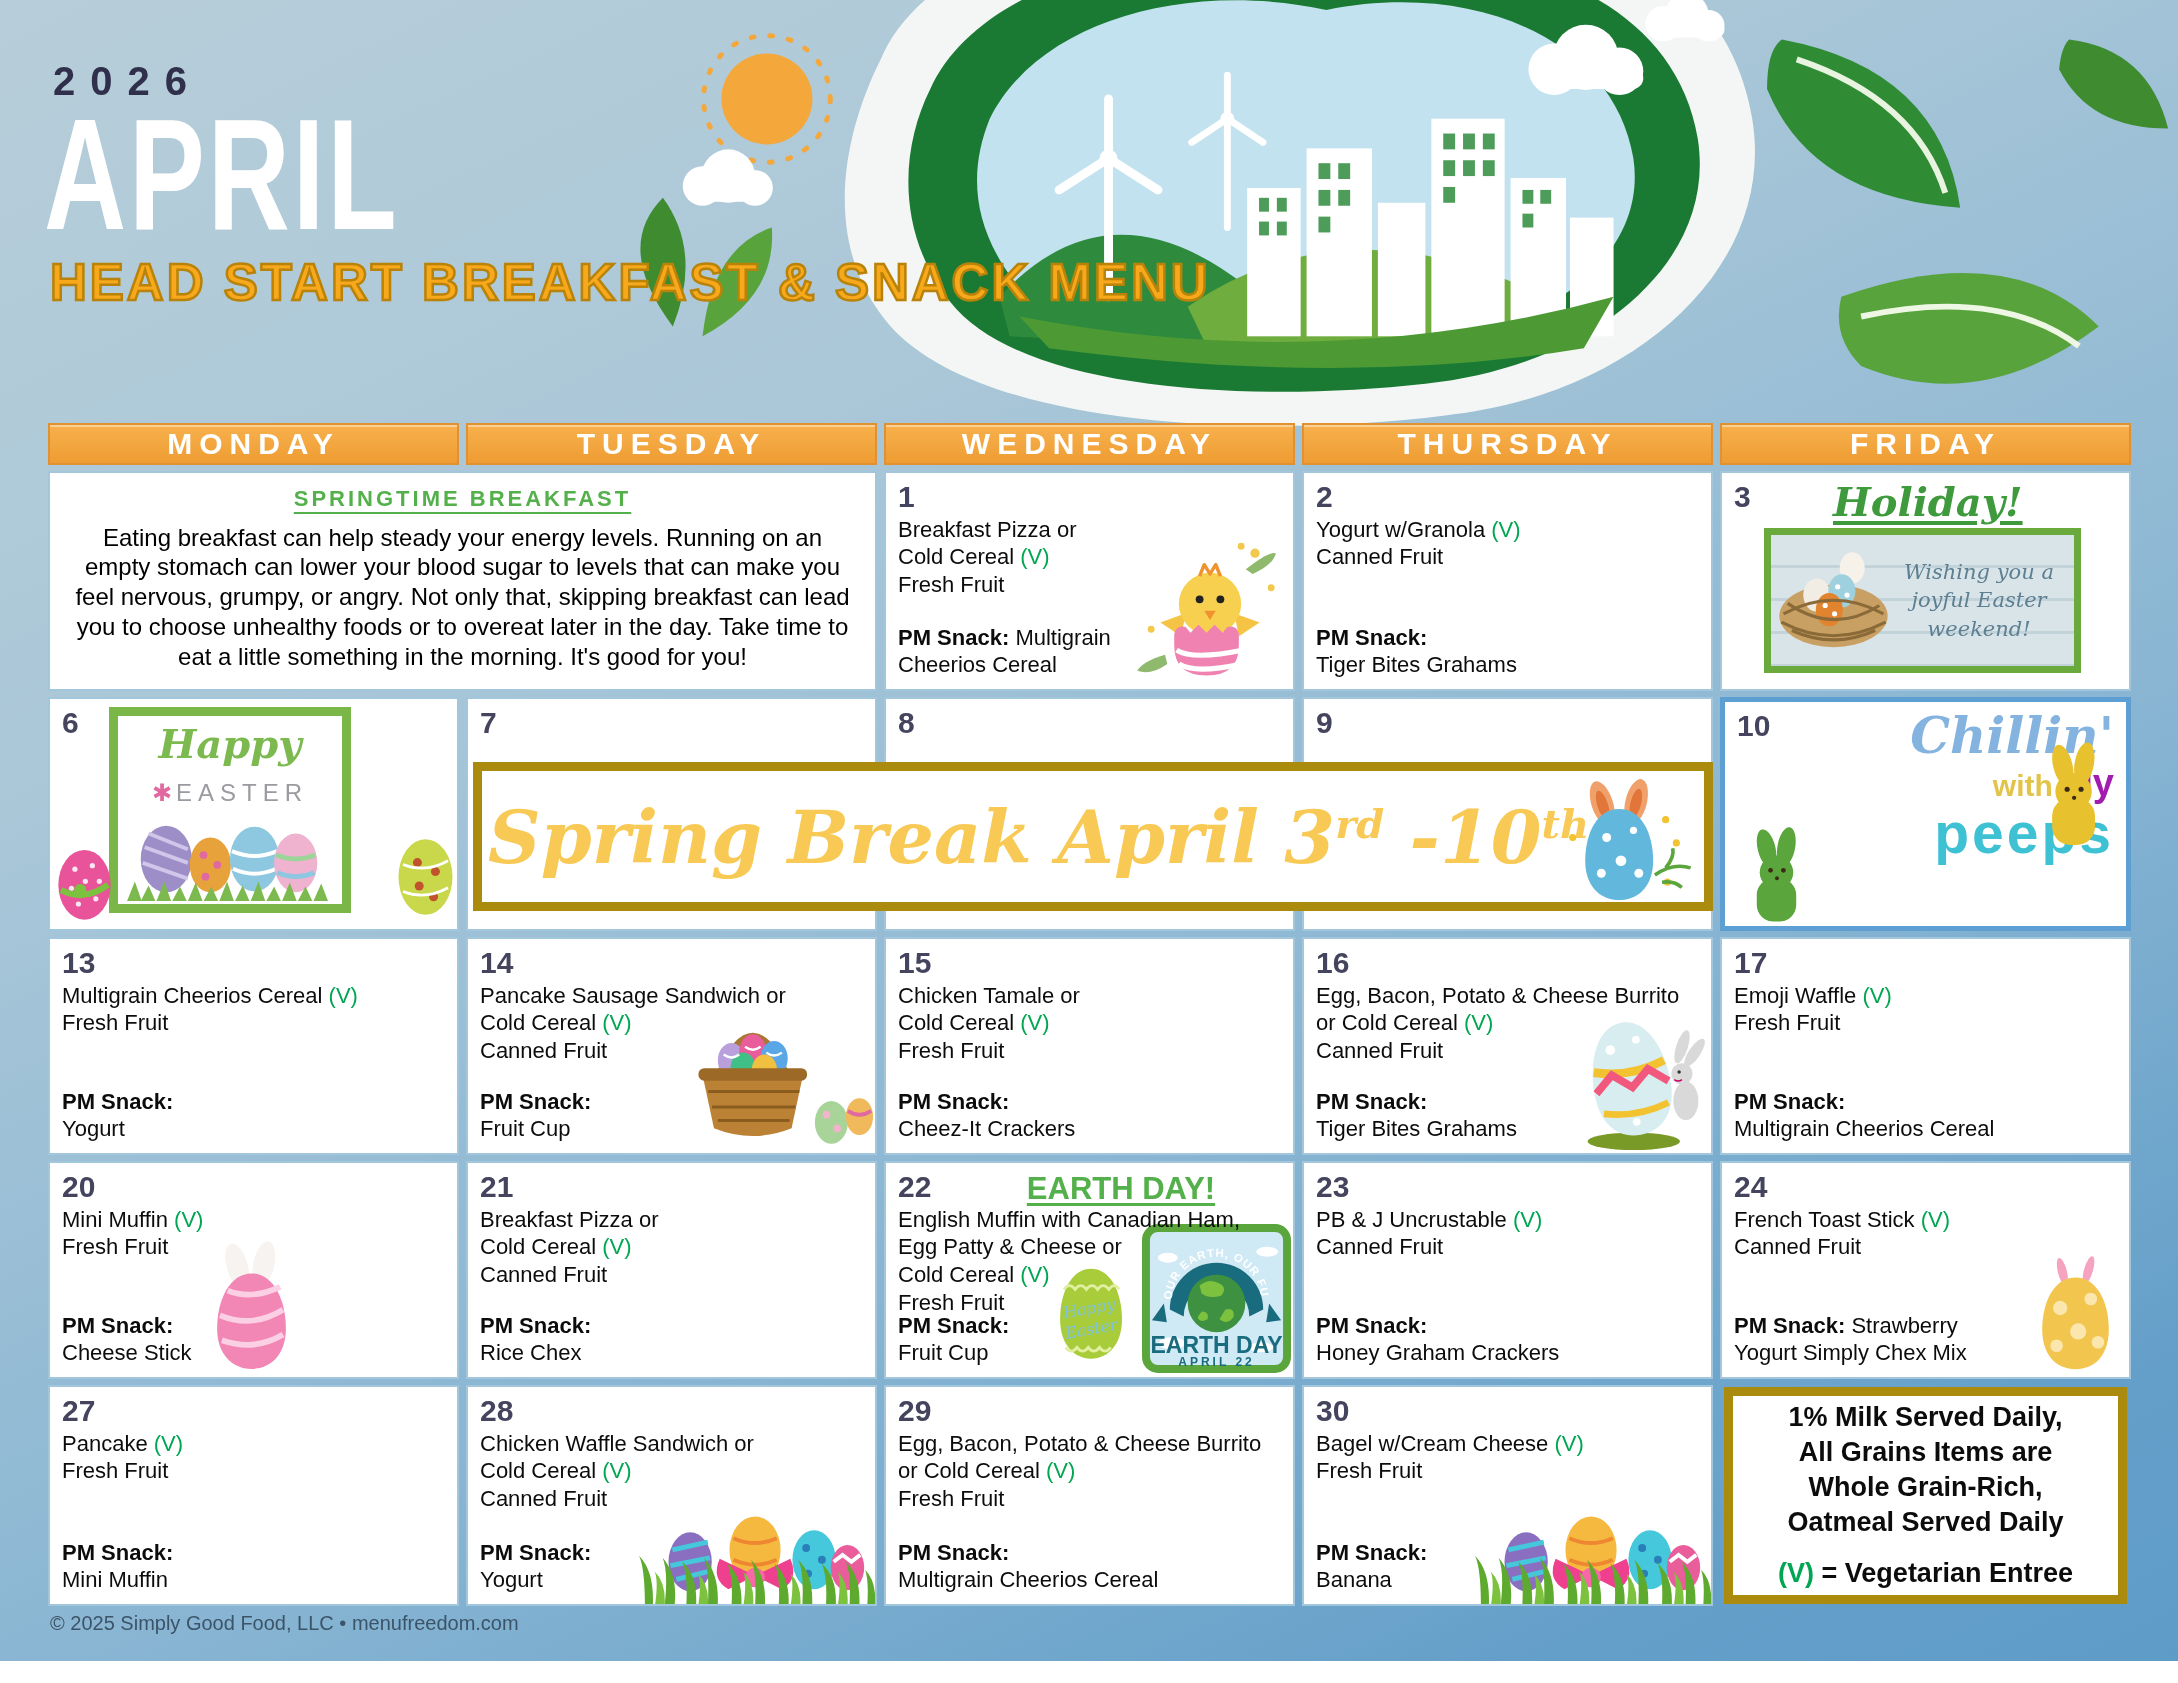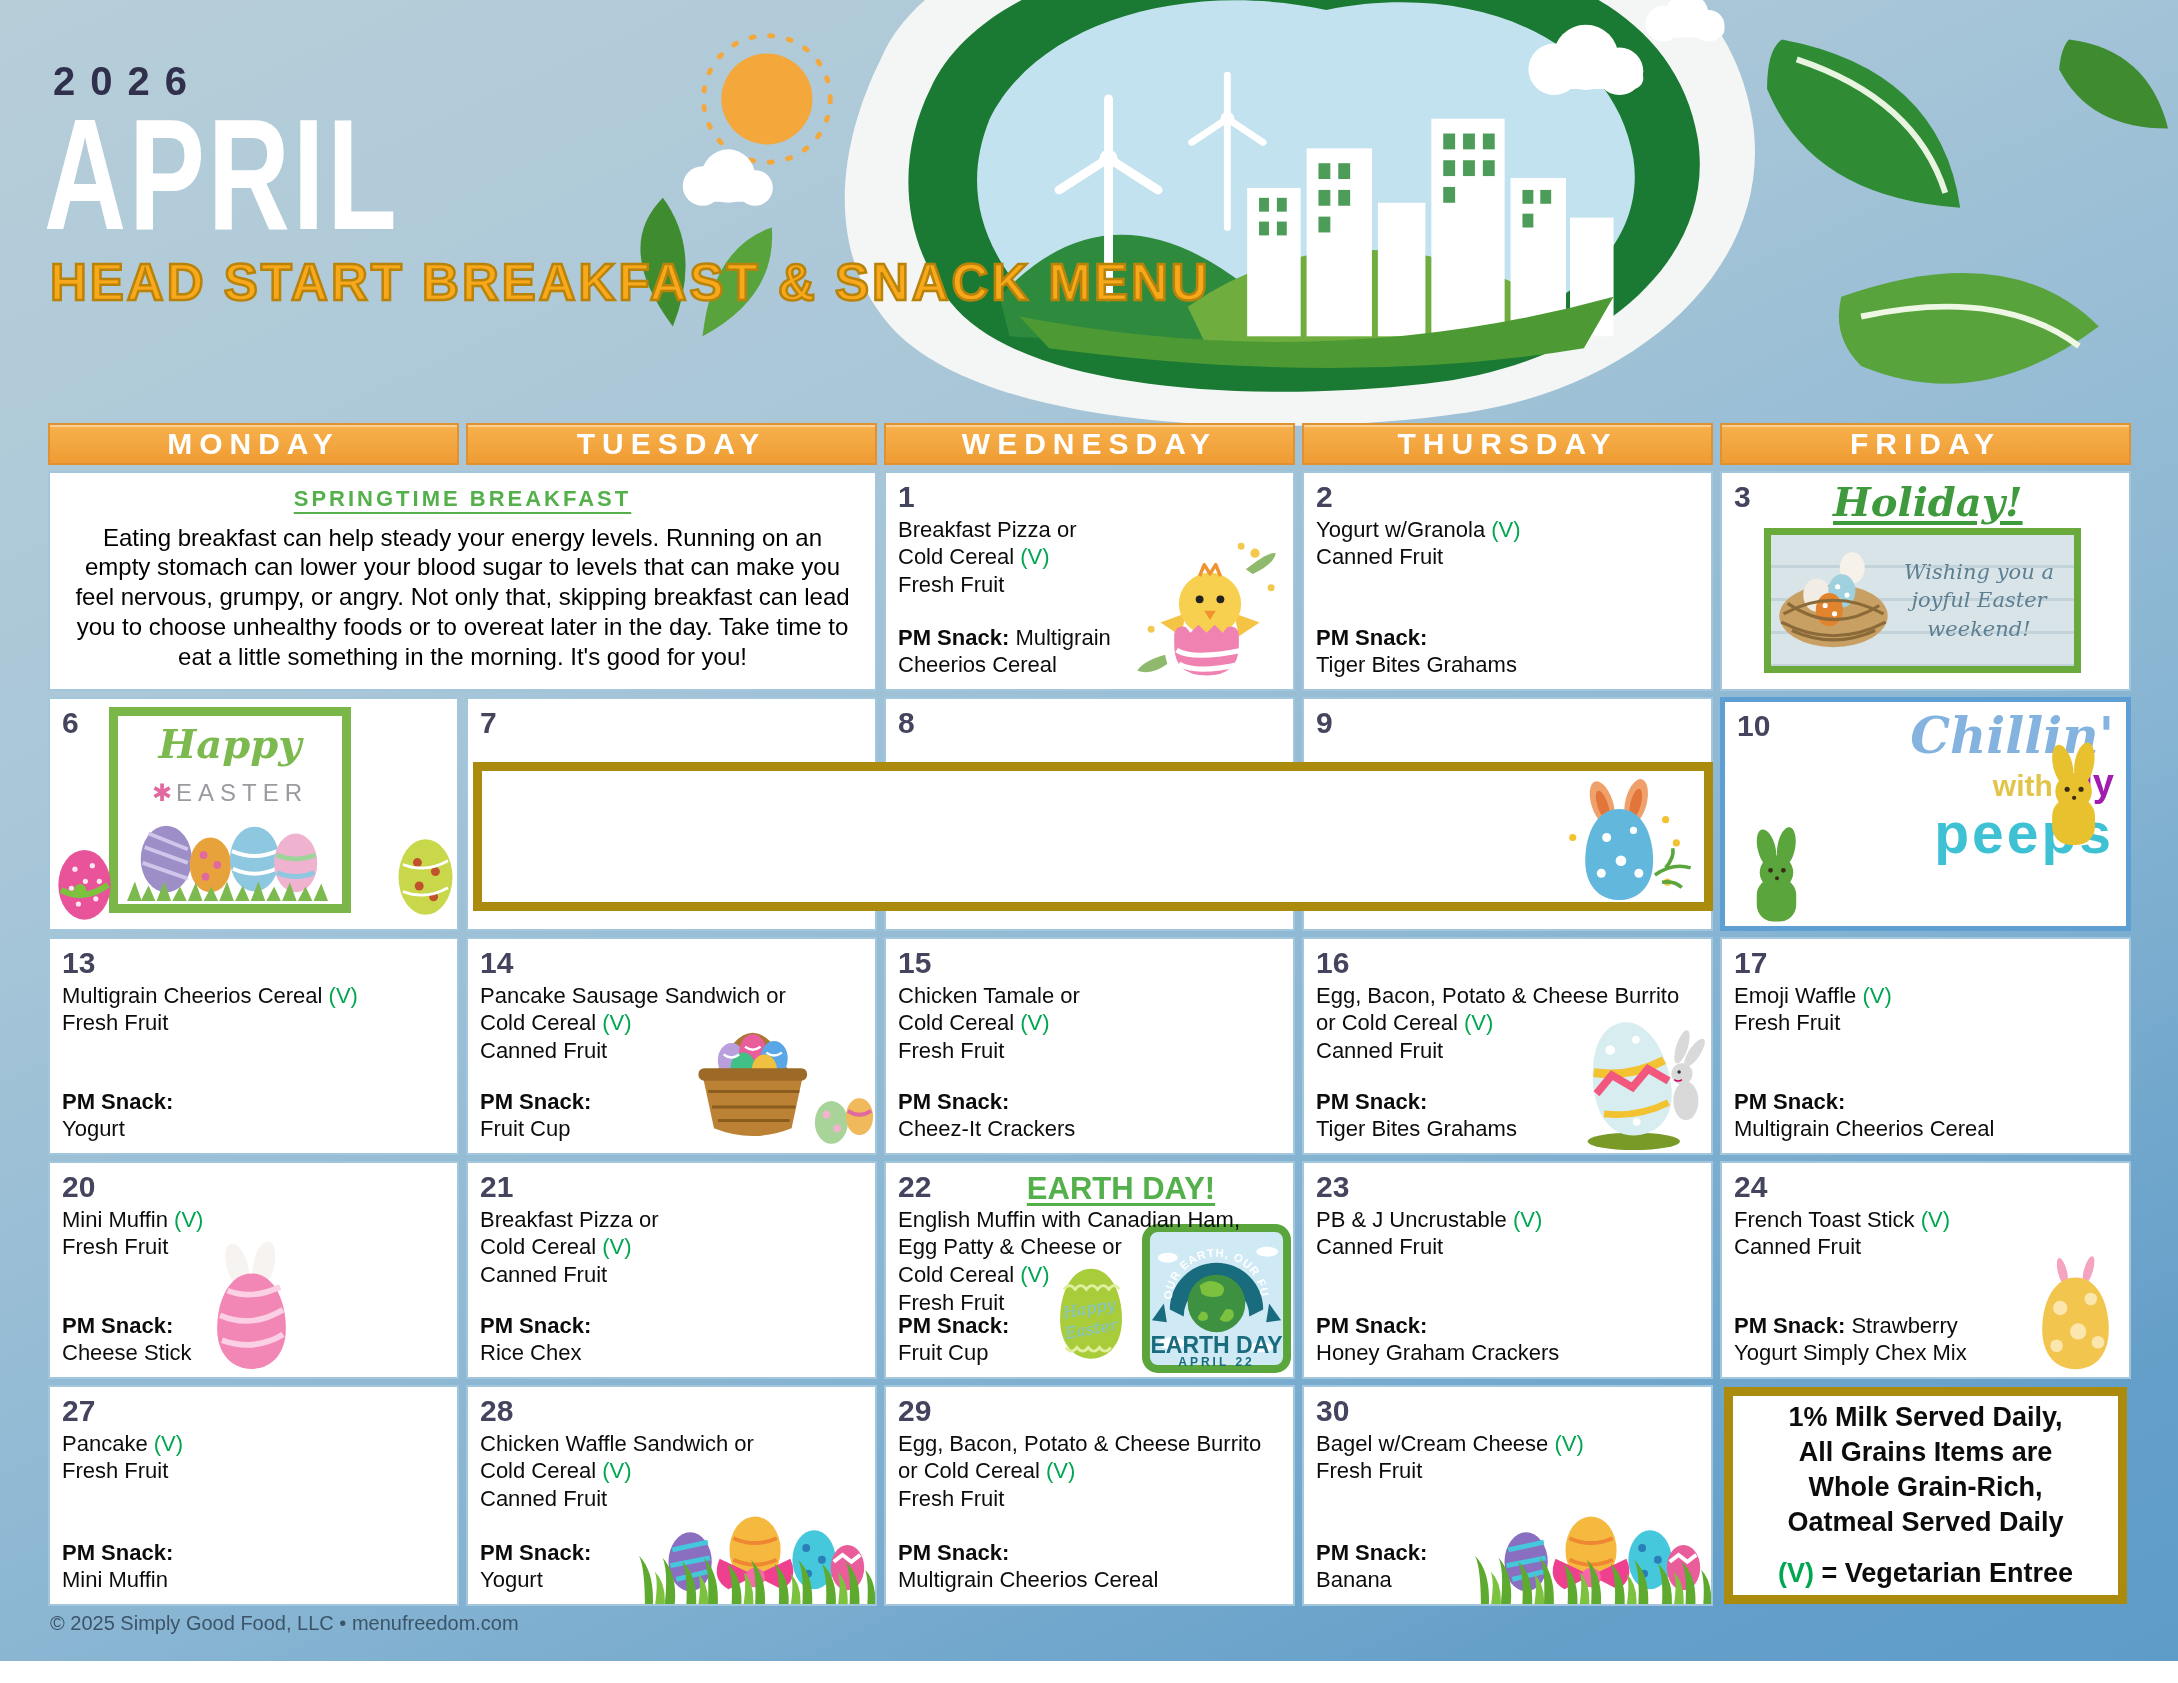--- a/index.html
+++ b/index.html
@@ -671,20 +671,21 @@
               <path d="M60 120 q4 -24 0 -34 q12 12 10 34 z"></path>
               <path d="M106 120 q4 -26 0 -36 q12 12 10 36 z"></path>
               <path d="M154 120 q4 -24 0 -34 q12 12 10 34 z"></path>
               <path d="M202 120 q4 -26 0 -36 q12 12 10 36 z"></path>
             </g>
           </svg></div>
       </div>
     </div>
 
   <div class="banner">
+    <span class="banner-text"><span>Spring Break April 3</span><sup>rd</sup><span> -10</span><sup>th</sup></span>
     <div class="banner-egg">
       <svg viewBox="0 0 150 140" width="134">
         <g transform="rotate(-18 45 32)">
             <ellipse cx="45" cy="32" rx="12" ry="26" fill="#f0a06a"></ellipse>
             <ellipse cx="45" cy="34" rx="6" ry="17" fill="#e2763a"></ellipse>
           </g>
         <g transform="rotate(14 83 30)">
             <ellipse cx="83" cy="30" rx="12" ry="26" fill="#f0a06a"></ellipse>
             <ellipse cx="83" cy="32" rx="6" ry="17" fill="#e2763a"></ellipse>
           </g>

